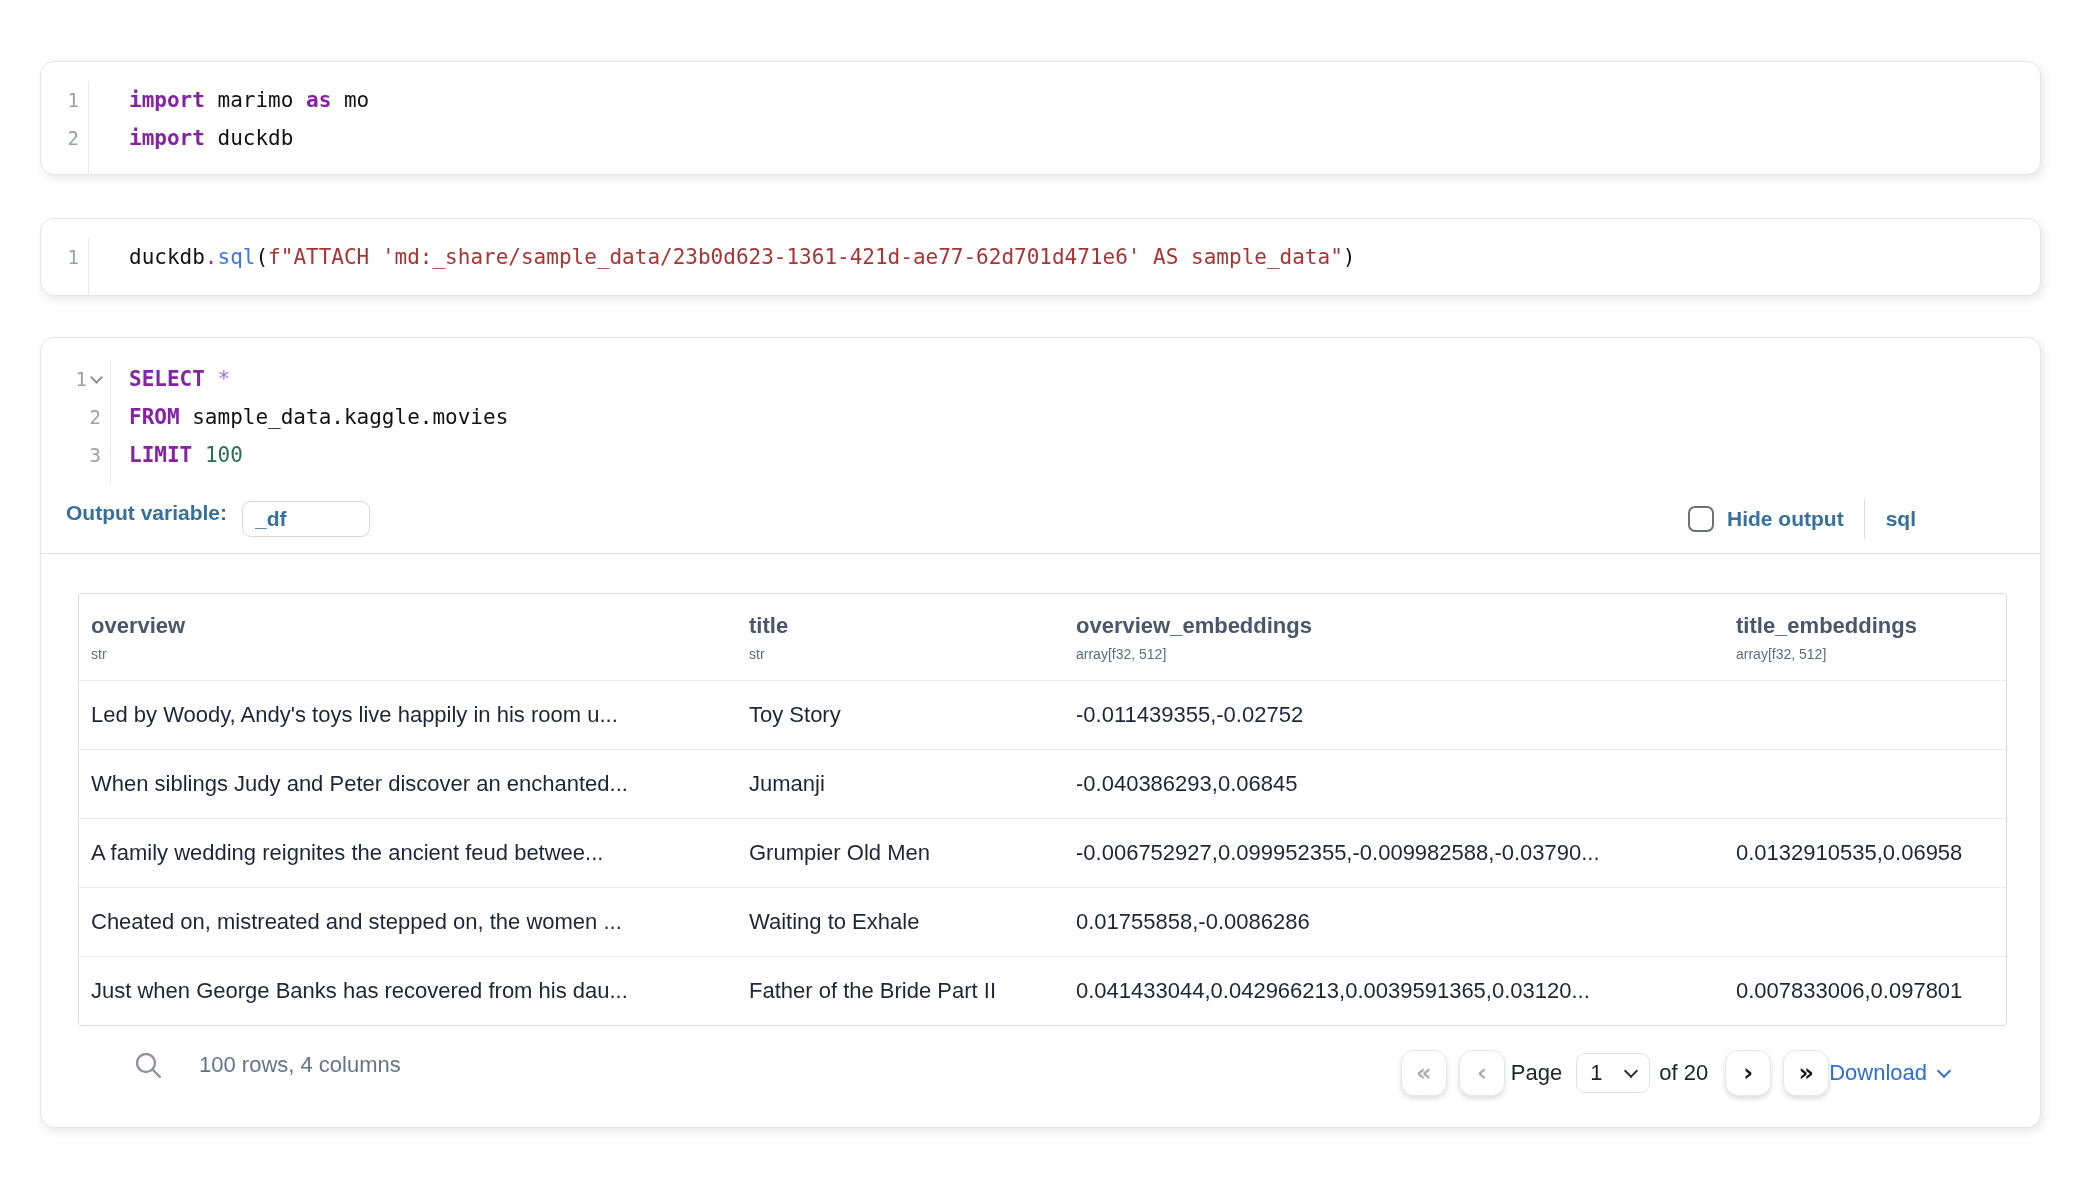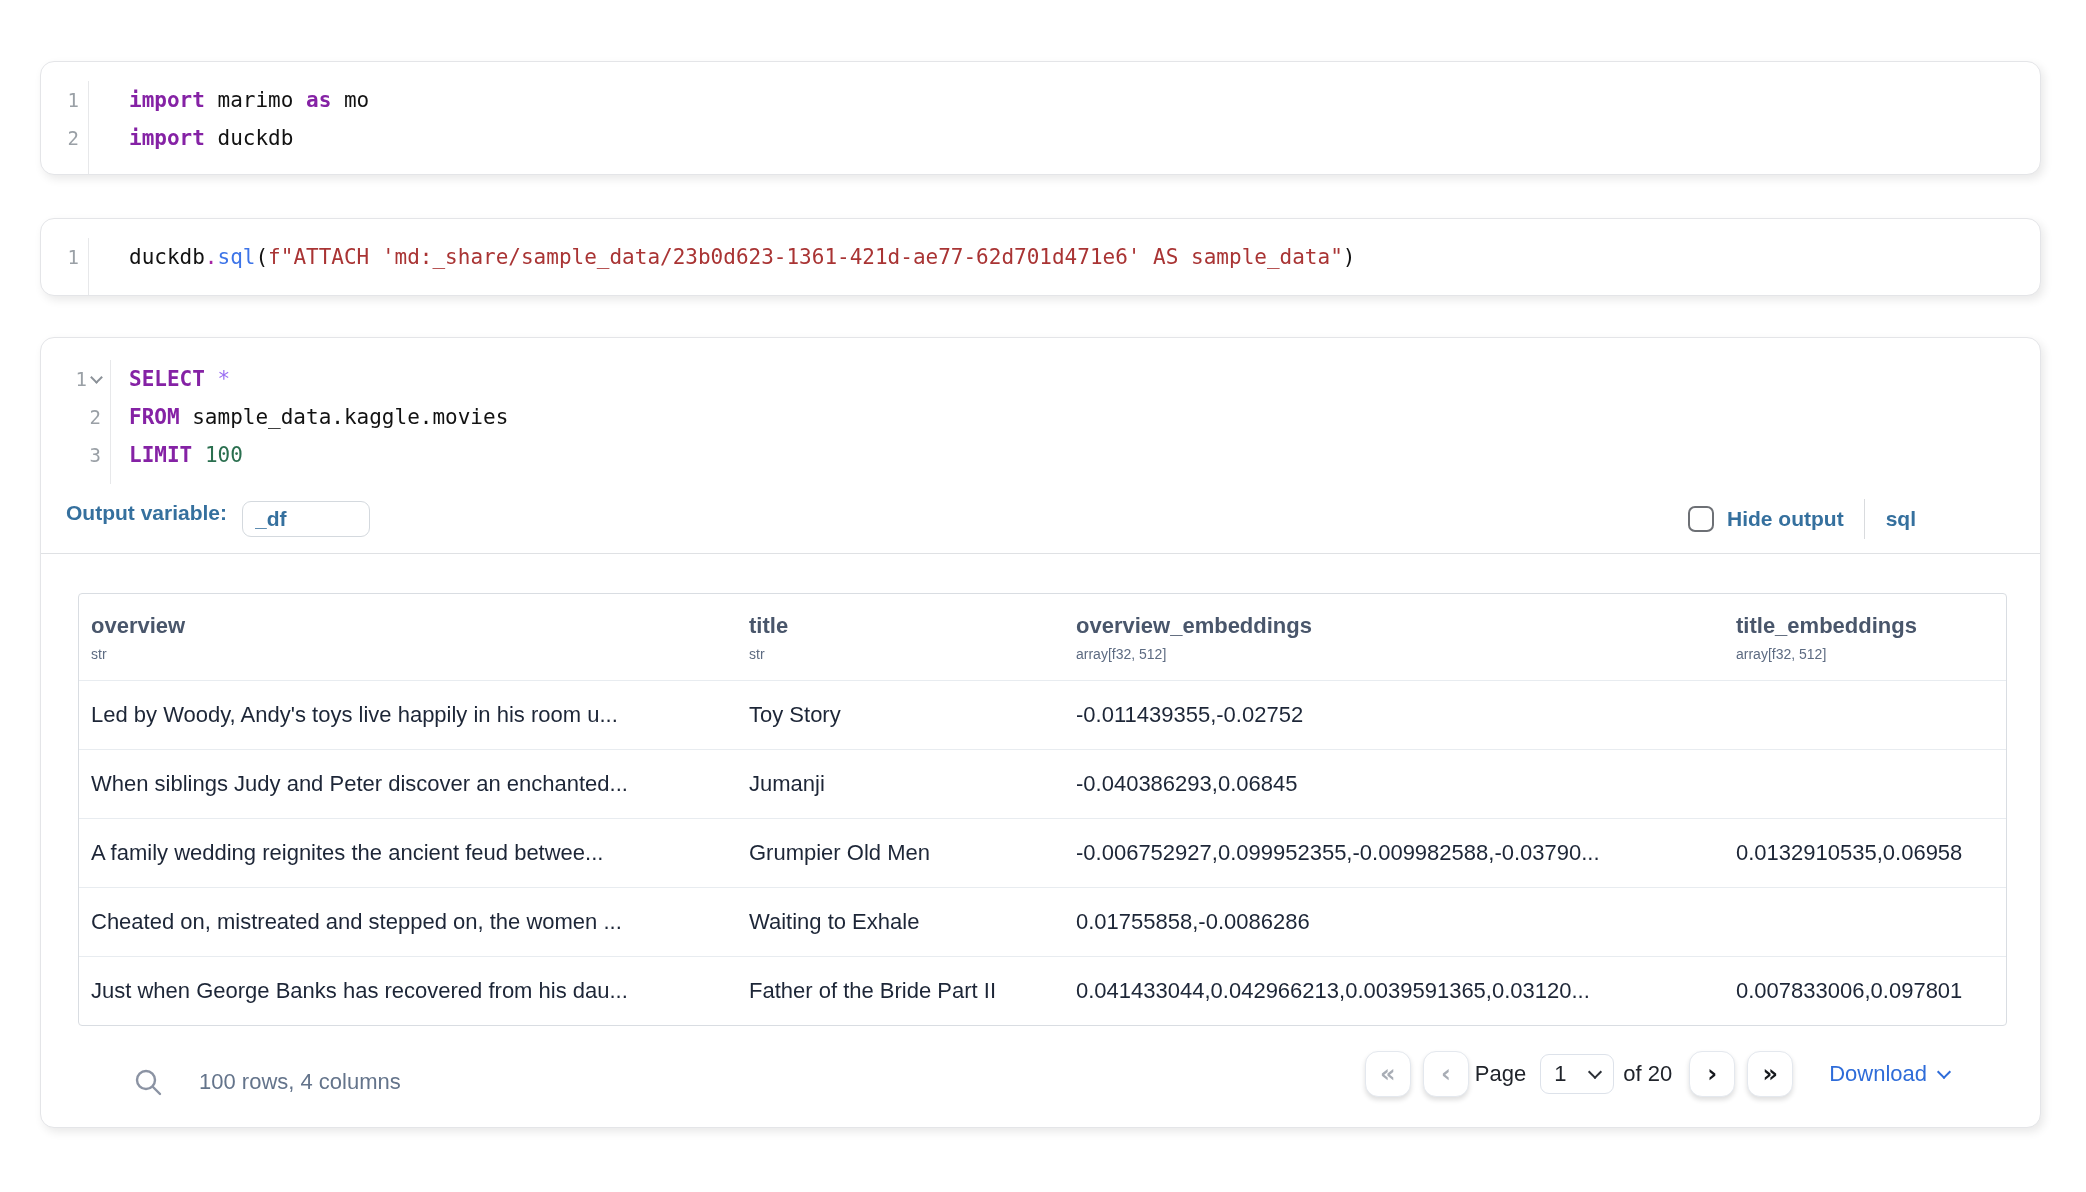--- a/index.html
+++ b/index.html
@@ -61,42 +61,42 @@
   .t-row { display:grid; grid-template-columns:658px 327px 660px 500px; }
   .t-head { padding-top:17px; padding-bottom:13px; }
   .t-head .hcell { padding-left:12px; }
   .hname { font-size:22px; font-weight:bold; color:#49566b; line-height:30px; }
   .hdtype { font-size:14px; color:#5d6b82; line-height:26px; }
   .t-body-row { border-top:1px solid #e8ecf0; height:69px; align-items:center; }
   .t-cell { font-size:22px; color:#1d2637; padding-left:12px; white-space:nowrap;
     overflow:hidden; }
 
   
-  .table-footer { display:flex; align-items:flex-end; justify-content:space-between;
+  .table-footer { display:flex; align-items:flex-start; justify-content:space-between;
     margin-top:24px; padding:0 56px 0 55px; height:47px; }
   .footer-left { display:flex; align-items:center; gap:36px; }
   .row-summary { font-size:22px; color:#64748b; }
   .footer-right { display:flex; align-items:center; }
   .page-btn { width:46px; height:46px; border:1px solid #e4e8ee; border-radius:13px;
     background:#fff; box-shadow:0 3px 5px rgba(0,0,0,0.13);
     font-size:24px; font-weight:bold; display:flex; align-items:center;
     justify-content:center; cursor:pointer; font-family:"DejaVu Sans", sans-serif; }
   .page-btn.disabled { color:#a8adb5; }
   .page-btn.enabled  { color:#16181d; }
   .btn-gap { margin-right:12px; }
   .page-label { font-size:22px; color:#20242b; margin:0 14px 0 6px; }
   .page-select { width:74px; height:40px; border:1px solid #dde2ea; border-radius:9px;
     display:flex; align-items:center; justify-content:space-between;
     padding:0 13px; cursor:pointer; background:#fff; }
   .page-select .val { font-size:22px; color:#20242b; }
   .chev-down { display:inline-block; width:10px; height:10px;
     border-right:2px solid #2b2f36; border-bottom:2px solid #2b2f36;
     transform:rotate(45deg); margin-top:-4px; }
   .of-label { font-size:22px; color:#20242b; margin:0 17px 0 9px; }
-  .download { display:flex; align-items:center; gap:12px; margin-left:36px;
+  .download { display:flex; align-items:center; gap:12px; 
     cursor:pointer; }
   .download .txt { font-size:22px; color:#2e6cd9; }
   .download .chev-down { border-color:#2e6cd9; }
 </style>
 </head>
 <body>
 
 <div class="page">
 
   <section class="cell" id="cell-1">

